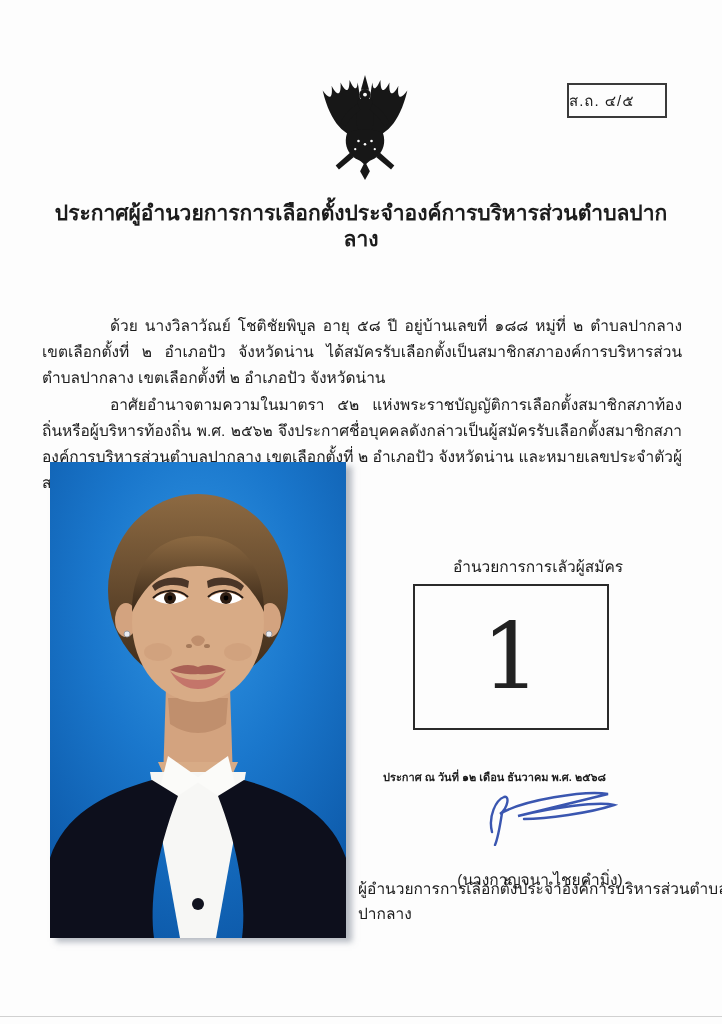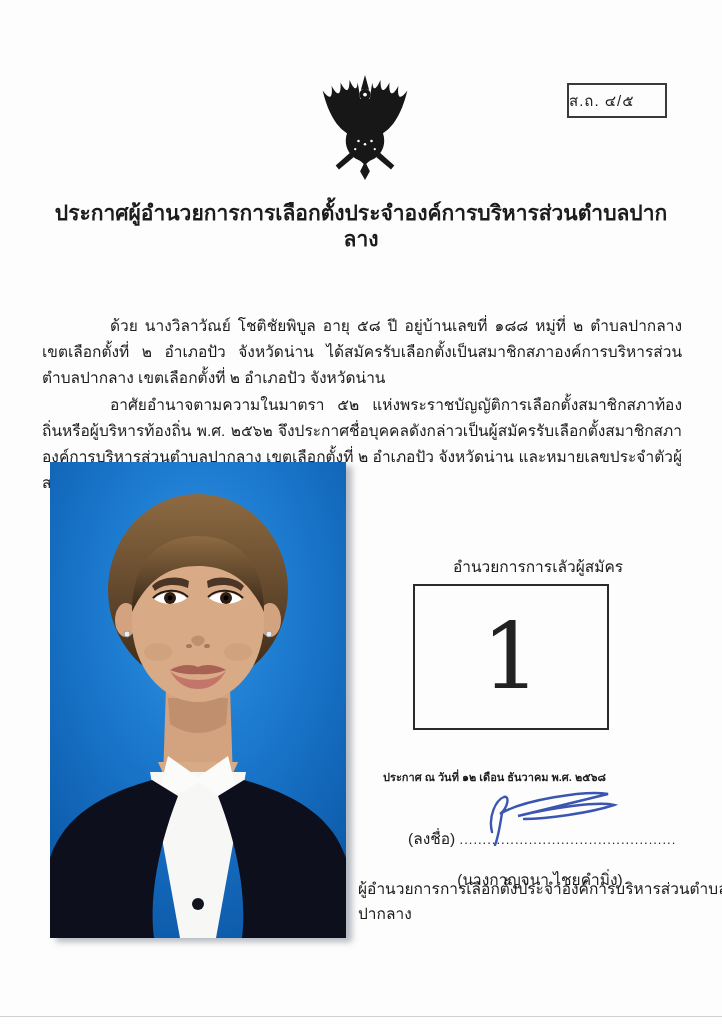--- a/index.html
+++ b/index.html
@@ -183,24 +183,20 @@
 
   <div class="abs signature">
     <svg width="168" height="58" viewBox="0 0 168 58" xmlns="http://www.w3.org/2000/svg">
       <g stroke="#3a56b0" stroke-width="2.4" fill="none" stroke-linecap="round">
         <path d="M30,44 C26,28 34,12 42,9 C48,7 46,20 38,26 C60,12 124,2 146,6 C122,12 72,24 56,28 C88,20 136,13 152,17 C128,25 84,31 62,31"></path>
         <path d="M40,25 C38,38 36,50 33,57"></path>
       </g>
     </svg>
   </div>
 
-  <div class="abs sign-row">
-    <span>(ลงชื่อ)</span>
-    <span class="sign-dots">...............................................</span>
-  </div>
 
   <div class="abs signer-name">(นางกาญจนา  ไชยคำมิ่ง)</div>
 
   <div class="abs signer-title">ผู้อำนวยการการเลือกตั้งประจำองค์การบริหารส่วนตำบลปากลาง</div>
 
   <div class="abs scan-line"></div>
 
 </div>
 
 </body></html>

